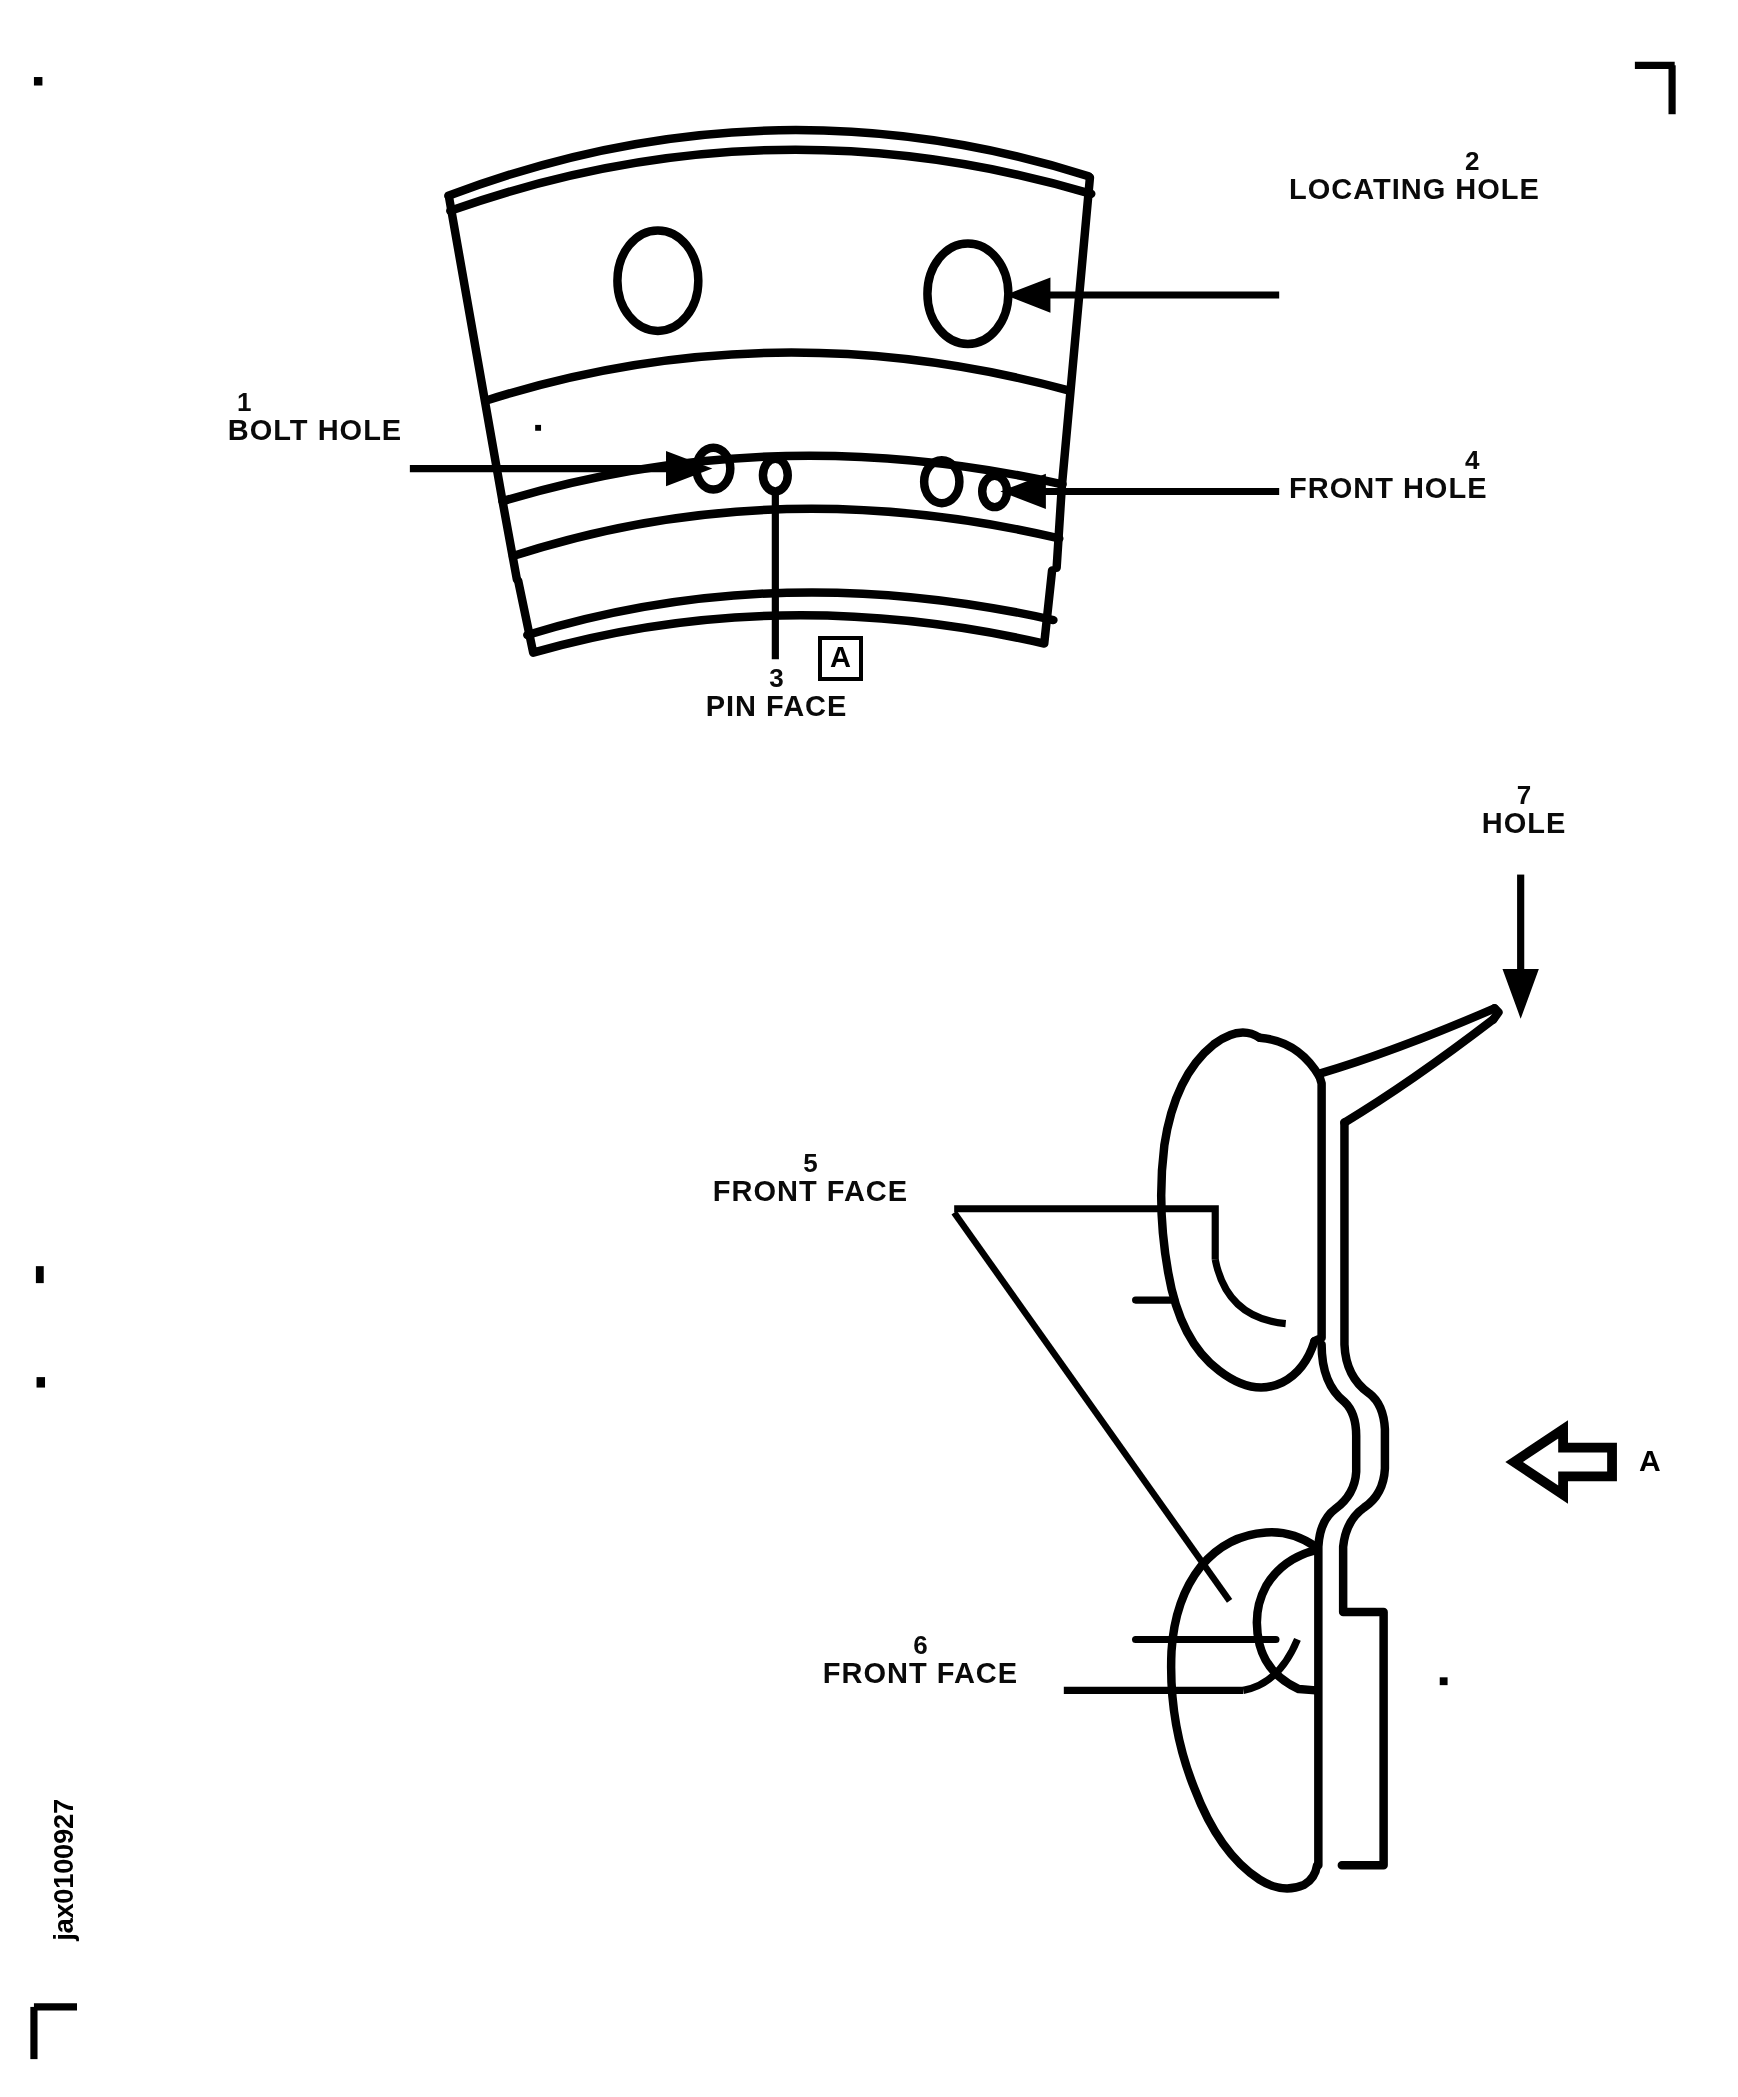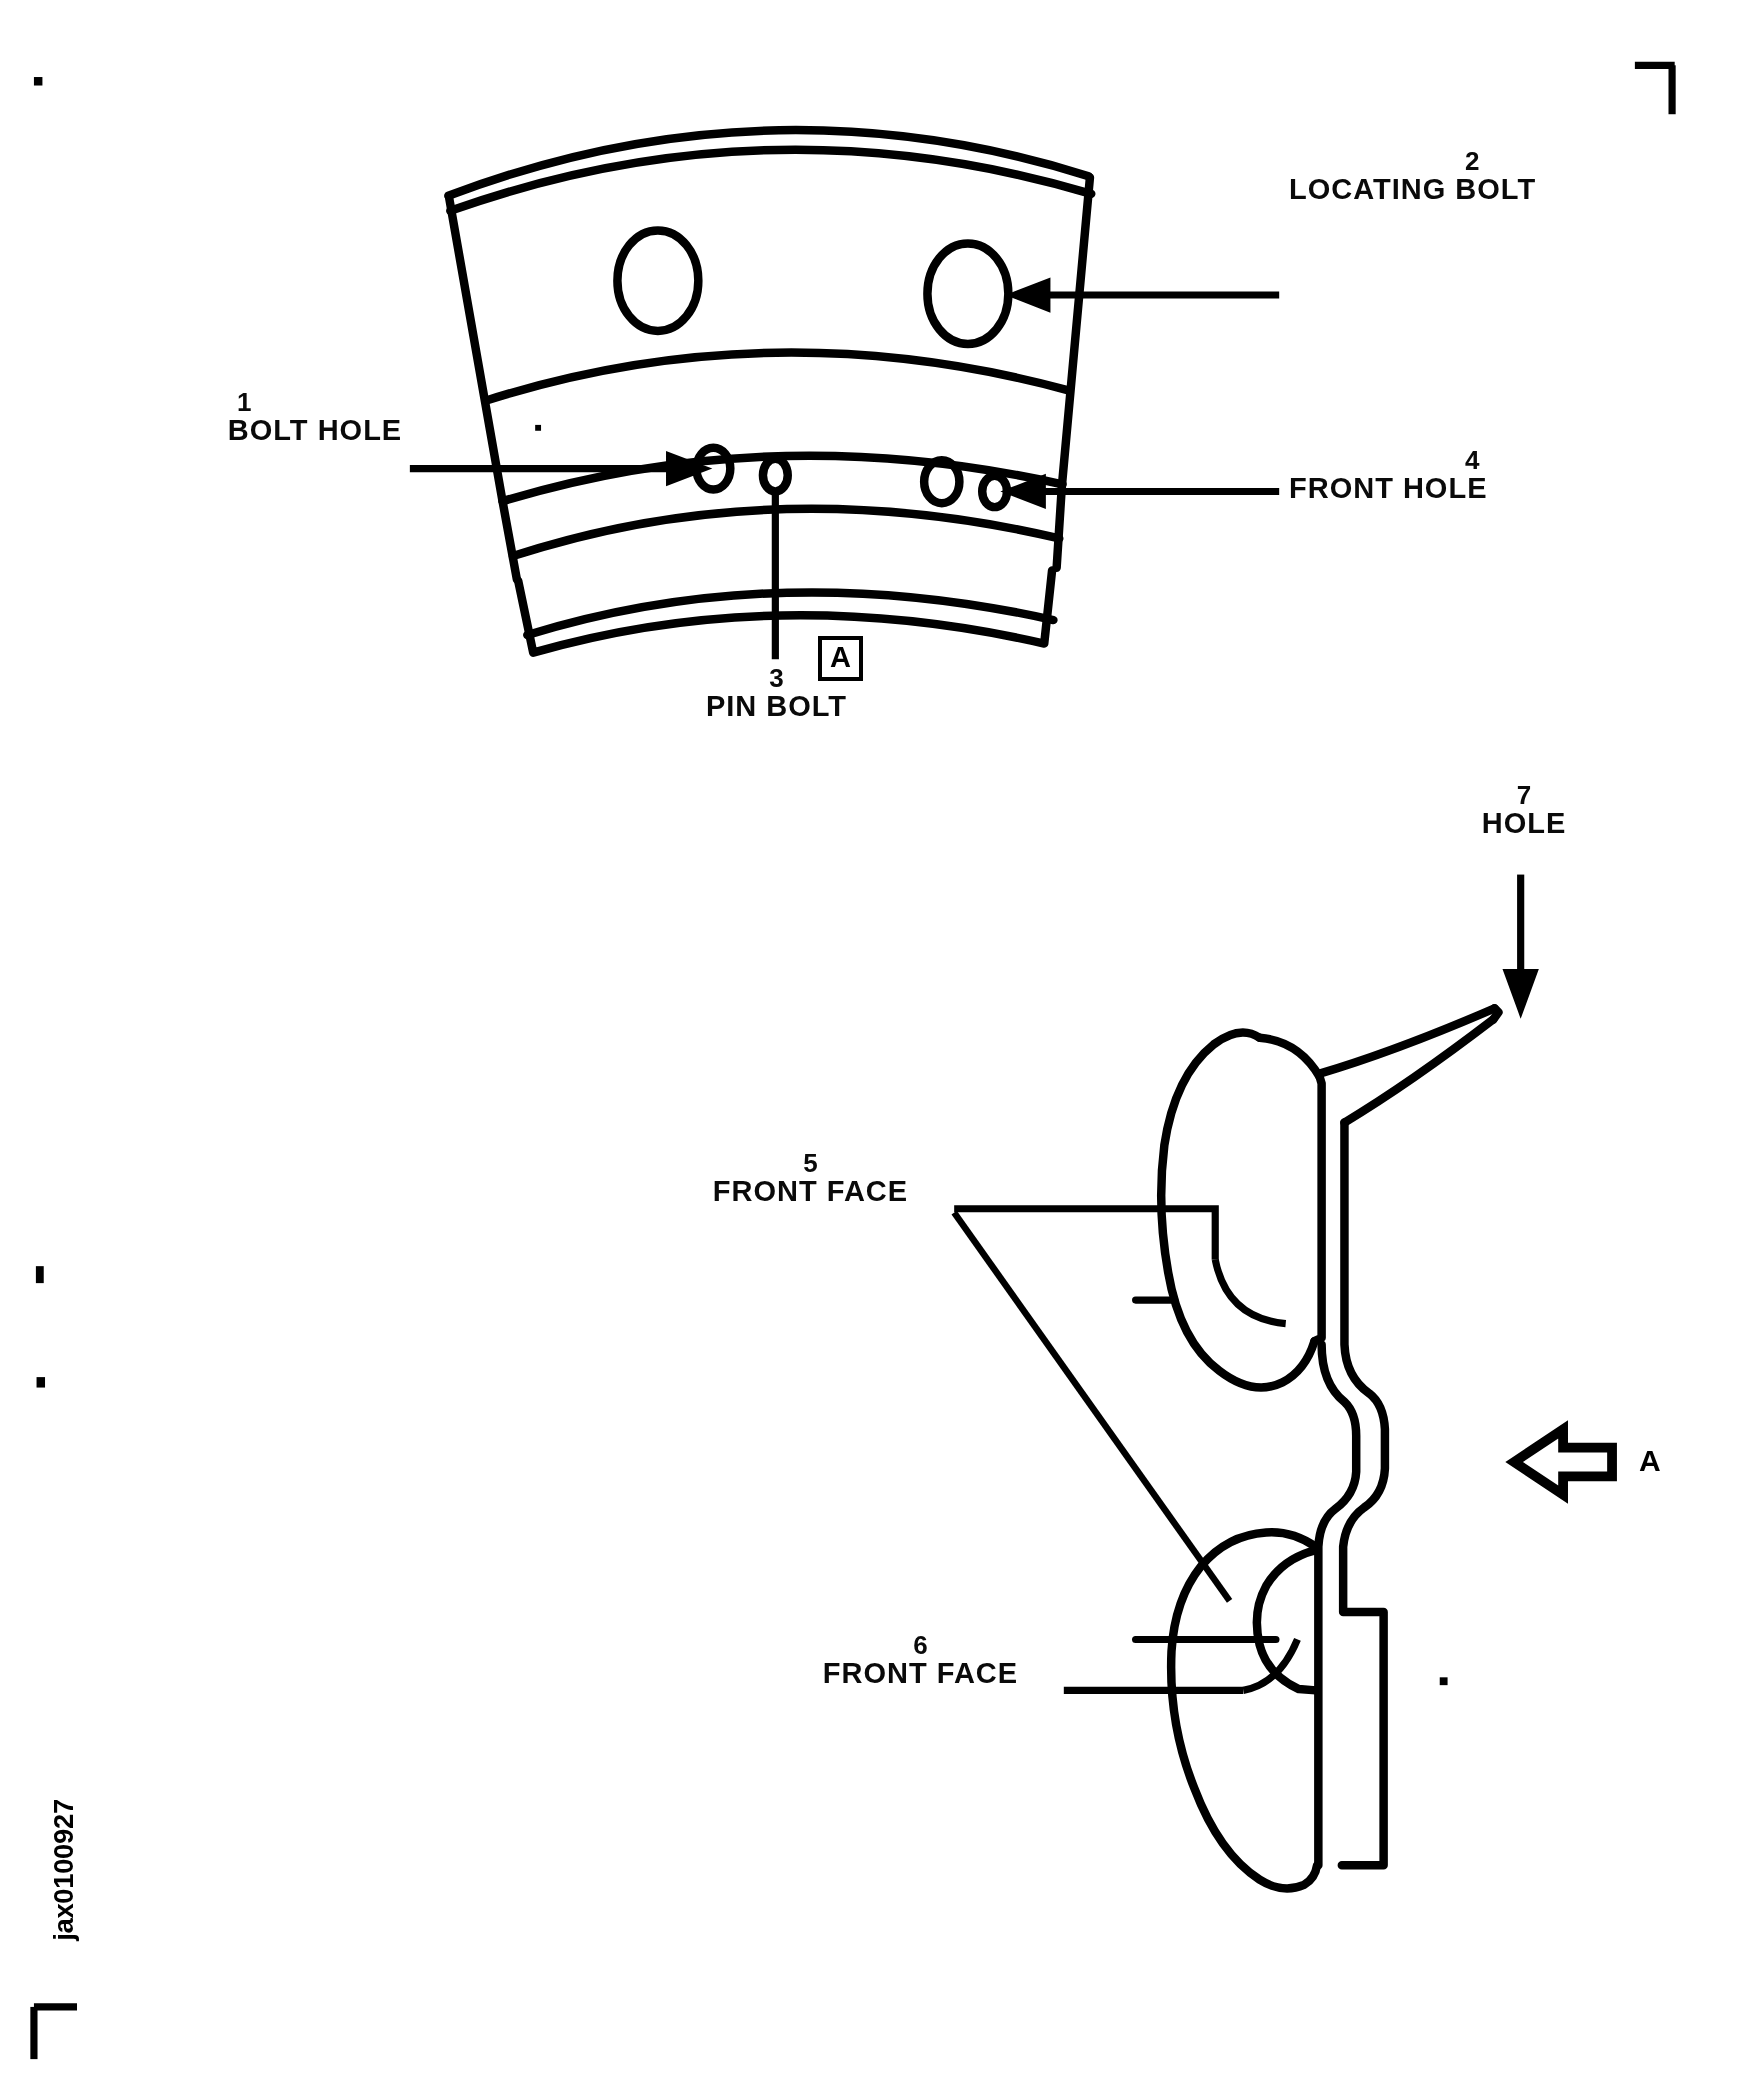--- a/index.html
+++ b/index.html
@@ -209,36 +209,36 @@
     </g>
 
     <g stroke="#000" stroke-width="15" fill="none" stroke-linejoin="miter">
       <polygon points="2320,2240 2395,2190 2395,2218 2470,2218 2470,2262 2395,2262 2395,2290"></polygon>
     </g>
 
   </svg>
 
   <div class="lbl leftal" style="left:1289px; top:148px;">
     <span class="num" style="margin-left:176px;">2</span>
-    <span class="txt">LOCATING BOLT</span>
+    <span class="txt">LOCATING HOLE</span>
   </div>
 
   <div class="lbl rightal" style="left:98px; top:389px; width:312px;">
     <span class="num" style="text-align:center; margin-left:-19.6px;">1</span>
     <span class="txt" style="text-align:right; padding-right:7.8px;">BOLT HOLE</span>
   </div>
 
   <div class="lbl leftal" style="left:1289px; top:447px;">
     <span class="num" style="margin-left:176px;">4</span>
     <span class="txt">FRONT HOLE</span>
   </div>
 
   <div class="lbl center" style="left:659px; top:665px; width:235px;">
     <span class="num">3</span>
-    <span class="txt">PIN BOLT</span>
+    <span class="txt">PIN FACE</span>
   </div>
 
   <div class="boxed-letter" style="left:818px; top:636px;">A</div>
 
   <div class="lbl center" style="left:1426px; top:782px; width:196px;">
     <span class="num">7</span>
     <span class="txt">HOLE</span>
   </div>
 
   <div class="lbl center" style="left:666px; top:1150px; width:289px;">

